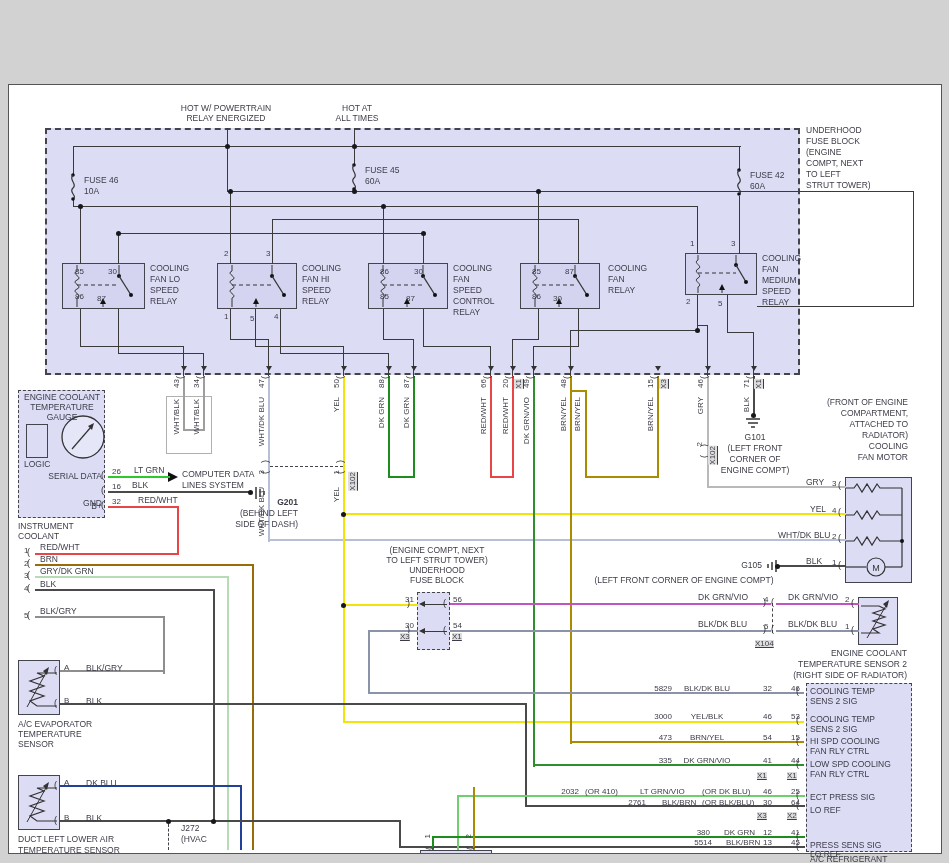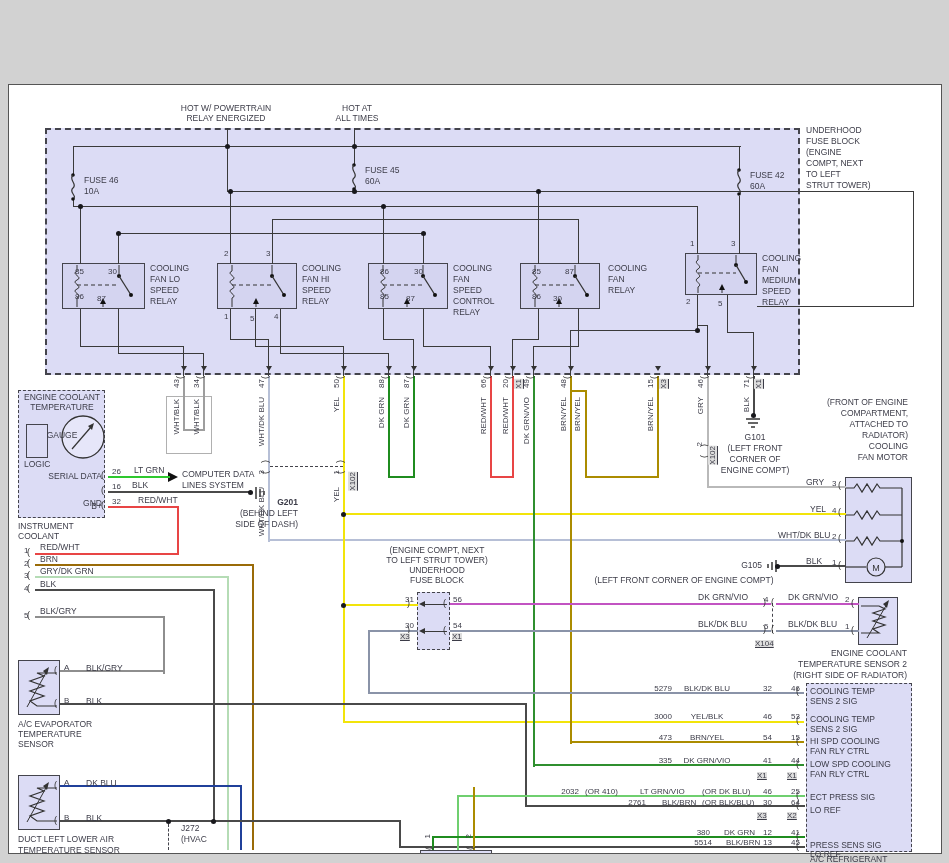--- a/index.html
+++ b/index.html
@@ -224,21 +224,21 @@
   <span class="v" style="left:257px;top:487px;">WHT/DK BLU</span>
   <span class="v" style="left:332px;top:470px;">1</span>
   <span class="v" style="left:332px;top:487px;">YEL</span>
   <span class="v xb" style="left:348px;top:472px;">X102</span>
   <span class="v" style="left:695px;top:442px;">2</span>
   <span class="v xb" style="left:708px;top:446px;">X102</span>
 
   <div class="box lav dash1" style="left:18px;top:390px;width:87px;height:128px;"></div>
   <span class="t c" style="left:20px;top:393px;width:84px;">ENGINE COOLANT</span>
   <span class="t c" style="left:20px;top:403px;width:84px;">TEMPERATURE</span>
-  <span class="t c" style="left:20px;top:413px;width:84px;margin-top:18px;">GAUGE</span>
+  <span class="t c" style="left:20px;top:413px;width:84px;">GAUGE</span>
   <div class="box" style="left:26px;top:424px;width:22px;height:34px;border:1.2px solid #44444c;"></div>
   <span class="t" style="left:24px;top:460px;">LOGIC</span>
   <svg style="left:59px;top:413px;" width="48" height="48">
       <circle cx="24" cy="24" r="21" fill="#e6e6f9" stroke="#333" stroke-width="1.3"></circle>
       <line x1="13" y1="36" x2="32" y2="14" stroke="#333" stroke-width="1.2"></line>
       <polygon points="35,10 29,13 33,17" fill="#333"></polygon>
     </svg>
   <span class="t r" style="left:40px;top:472px;width:62px;">SERIAL DATA</span>
   <span class="t r" style="left:58px;top:487px;width:44px;margin-top:12px;">GND</span>
   <span class="t r" style="left:66px;top:502px;width:36px;">B+</span>
@@ -399,21 +399,21 @@
   <span class="t" style="left:810px;top:737px;">HI SPD COOLING</span>
   <span class="t" style="left:810px;top:747px;">FAN RLY CTRL</span>
   <span class="t" style="left:810px;top:760px;">LOW SPD COOLING</span>
   <span class="t" style="left:810px;top:770px;">FAN RLY CTRL</span>
   <span class="t" style="left:810px;top:793px;">ECT PRESS SIG</span>
   <span class="t" style="left:810px;top:806px;">LO REF</span>
   <span class="t" style="left:810px;top:831px;margin-top:24px;">A/C REFRIGERANT</span>
   <span class="t" style="left:810px;top:841px;">PRESS SENS SIG</span>
   <span class="t" style="left:810px;top:850px;">LO REF</span>
 
-  <span class="t n r" style="left:630px;top:685px;width:42px;">5279</span>
+  <span class="t n r" style="left:630px;top:685px;width:42px;">5829</span>
   <span class="t n c" style="left:675px;top:685px;width:64px;">BLK/DK BLU</span>
   <span class="t n r" style="left:748px;top:685px;width:24px;">32</span>
   <span class="t n r" style="left:780px;top:685px;width:20px;">46</span>
   <span class="t n r" style="left:630px;top:713px;width:42px;">3000</span>
   <span class="t n c" style="left:675px;top:713px;width:64px;">YEL/BLK</span>
   <span class="t n r" style="left:748px;top:713px;width:24px;">46</span>
   <span class="t n r" style="left:780px;top:713px;width:20px;">53</span>
   <span class="t n r" style="left:630px;top:734px;width:42px;">473</span>
   <span class="t n c" style="left:675px;top:734px;width:64px;">BRN/YEL</span>
   <span class="t n r" style="left:748px;top:734px;width:24px;">54</span>

